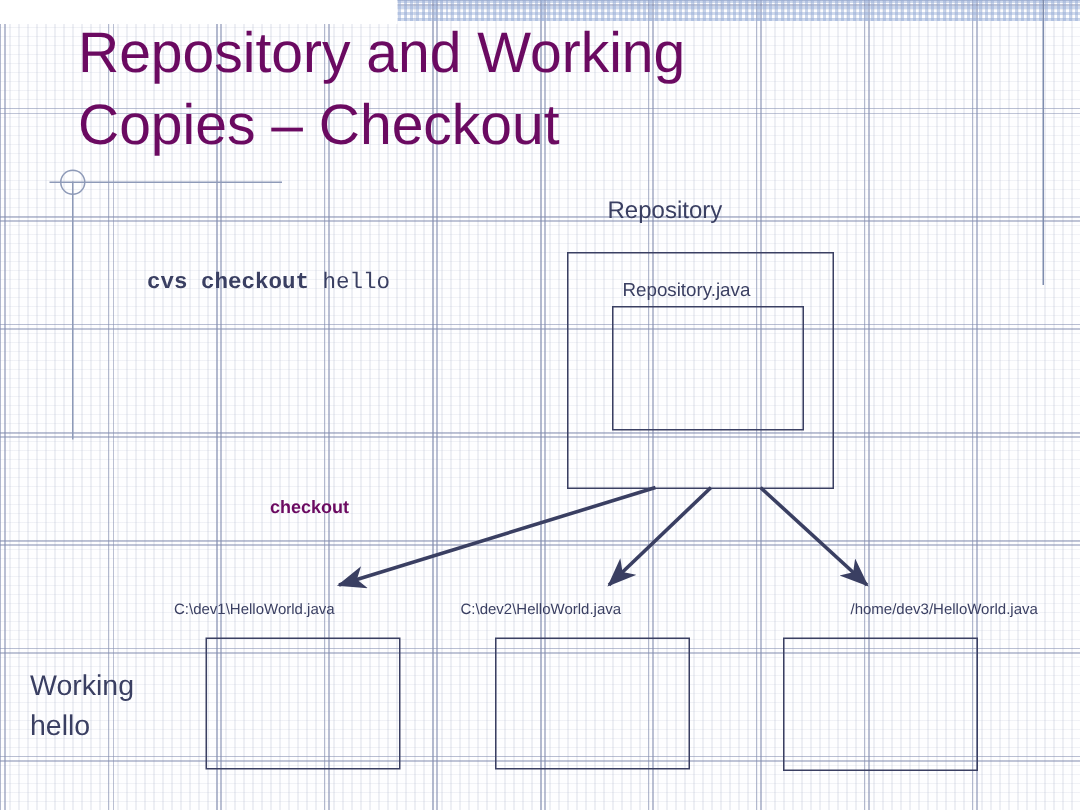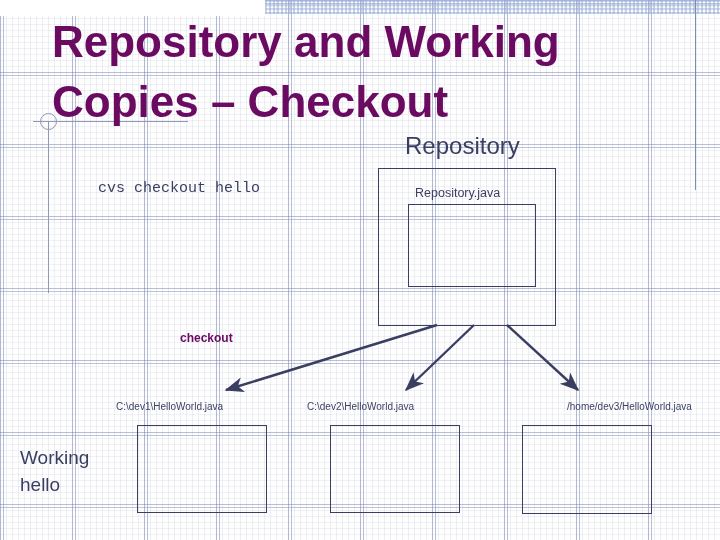--- a/index.html
+++ b/index.html
@@ -104,49 +104,49 @@
     border-left: 1px solid #7e8cae;
   }
 
   
   .title {
     position: absolute;
     left: 52px;
     top: 12px;
     width: 560px;
     color: #6b0a61;
-    font-size: 44px;
-    line-height: 60px;
-    font-weight: 700;
+    font-size: 38px;
+    line-height: 48px;
+    font-weight: 400;
     letter-spacing: 0px;
     white-space: pre-line;
   }
 
   
   .lbl {
     position: absolute;
     color: #3a3f62;
     white-space: nowrap;
   }
   .repo-label {
     left: 405px;
     top: 132px;
-    font-size: 24px;
+    font-size: 16px;
     color: #3a3f62;
   }
   .cmd {
     position: absolute;
     left: 98px;
     top: 180px;
     font-family: "Liberation Mono", monospace;
     font-size: 15px;
     color: #3a3f62;
     white-space: nowrap;
   }
-  .cmd .bold { font-weight: 400; margin-top: 24px; }
+  .cmd .bold { font-weight: 700; margin-top: 24px; }
   .cmd .ital { font-weight: 400; }
 
   .checkout-label {
     position: absolute;
     left: 180px;
     top: 331px;
     font-size: 12px;
     font-weight: 700;
     color: #6b0a61;
     white-space: nowrap;

